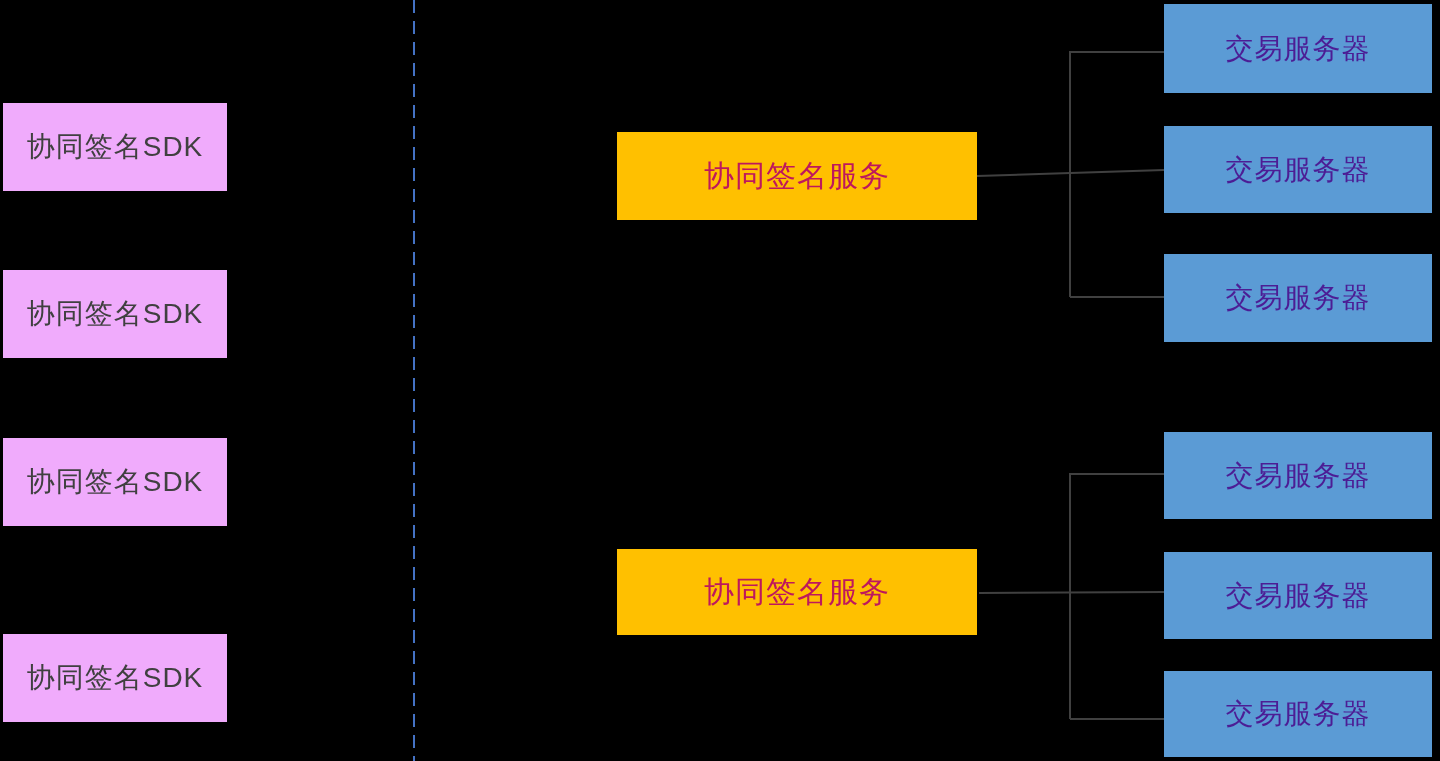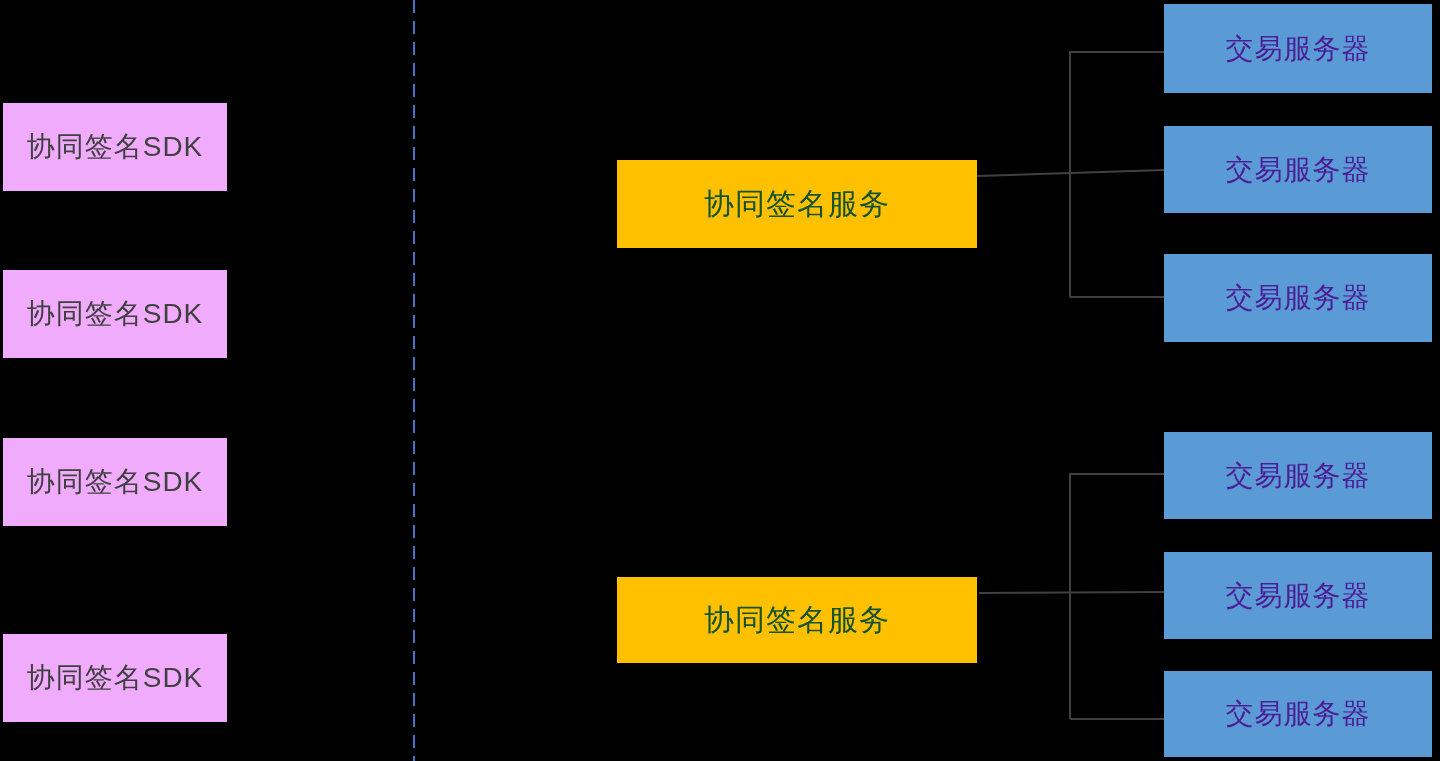--- a/index.html
+++ b/index.html
@@ -34,23 +34,22 @@
   }
   .sdk-1 { top: 103px; }
   .sdk-2 { top: 270px; }
   .sdk-3 { top: 438px; }
   .sdk-4 { top: 634px; }
 
   .service {
     left: 617px;
     width: 360px;
     background: #FFC000;
-    color: #14532d;
+    color: #be185d;
     font-size: 30px;
-    margin-top: 28px;
   }
   .service-1 { top: 132px; height: 88px; }
   .service-2 { top: 549px; height: 86px; }
 
   .server {
     left: 1164px;
     width: 268px;
     background: #5B9BD5;
     color: #4c1d95;
     font-size: 28px;

